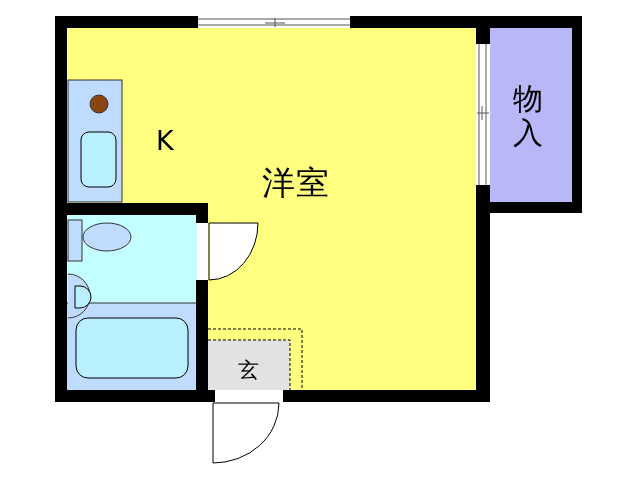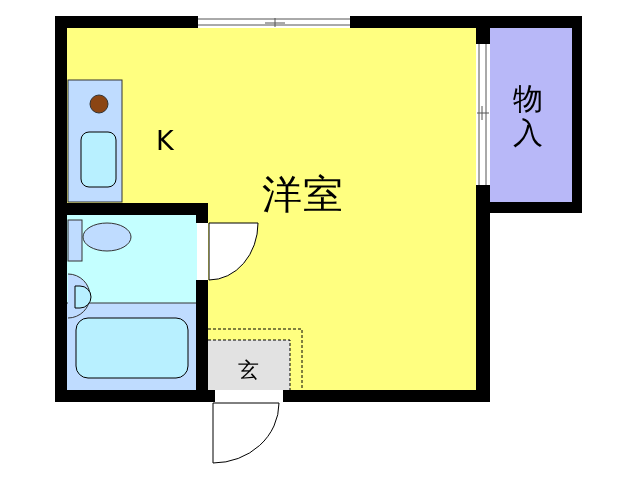--- a/index.html
+++ b/index.html
@@ -88,18 +88,18 @@
   </g>
 
   <g>
     <rect x="215" y="390" width="68" height="12" fill="#fff"></rect>
     <path d="M213 403 L279 403 A66 60 0 0 1 213 463 Z" fill="#fff" stroke="#000" stroke-width="1"></path>
   </g>
 </svg>
 
 <div class="label" style="left:156px; top:127px; font-size:27px;">K</div>
 
-<div class="label" style="left:262px; top:178px; font-size:40px; letter-spacing:1px;font-family:Liberation Mono, monospace;">洋室</div>
+<div class="label" style="left:262px; top:166px; font-size:33px; letter-spacing:1px;">洋室</div>
 
 <div class="label" style="left:513px; top:84px; font-size:30px;">物</div>
 <div class="label" style="left:513px; top:118px; font-size:30px;">入</div>
 
 <div class="label" style="left:238px; top:360px; font-size:21px;">玄</div>
 
 </body></html>

